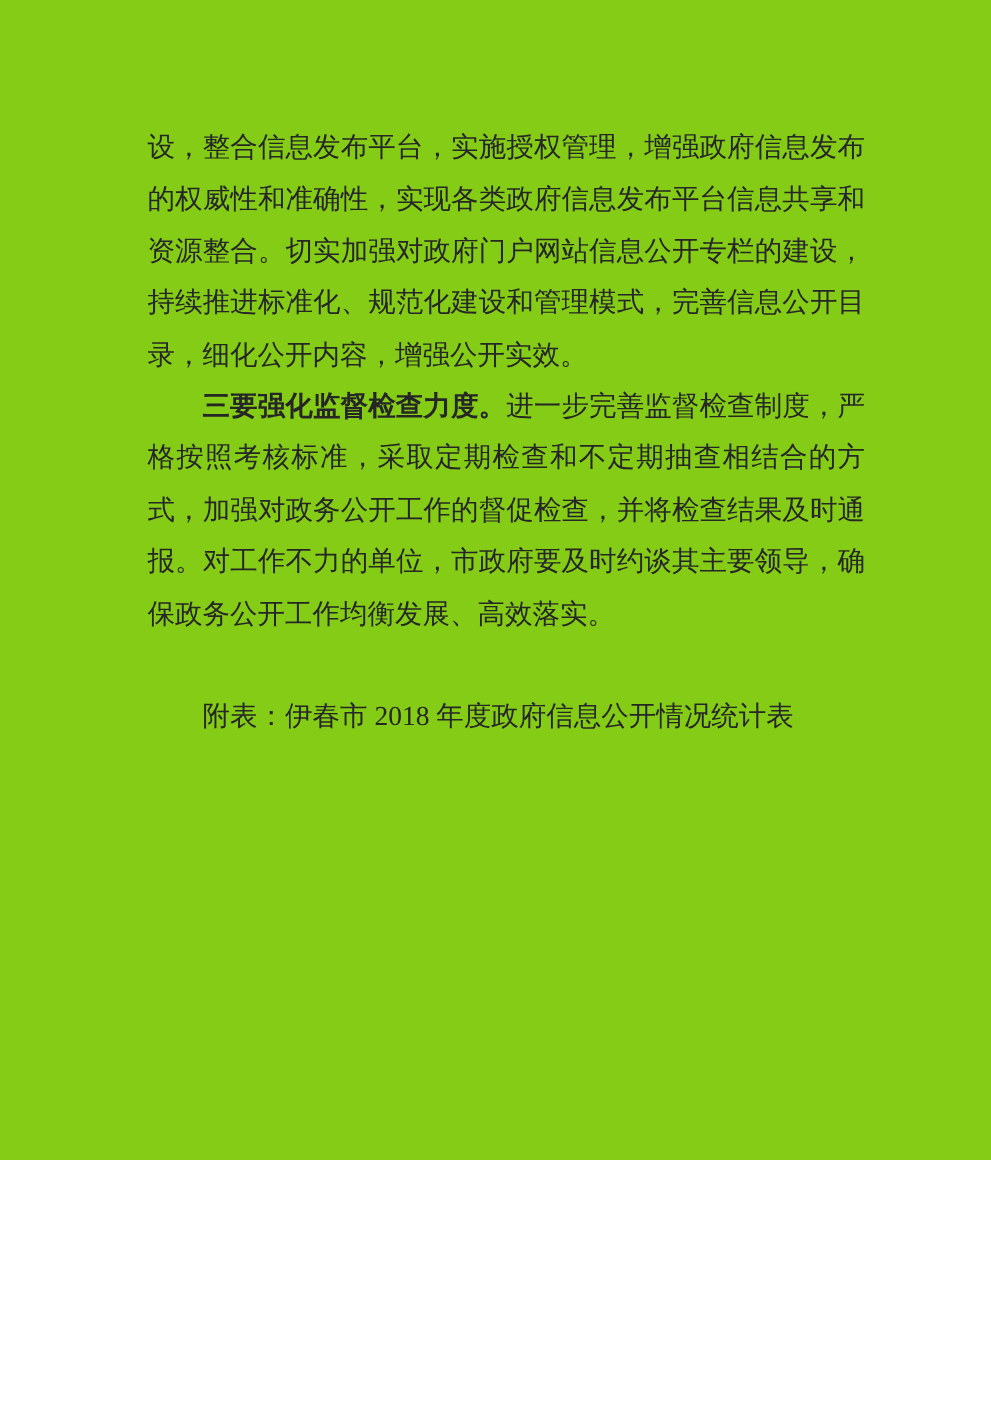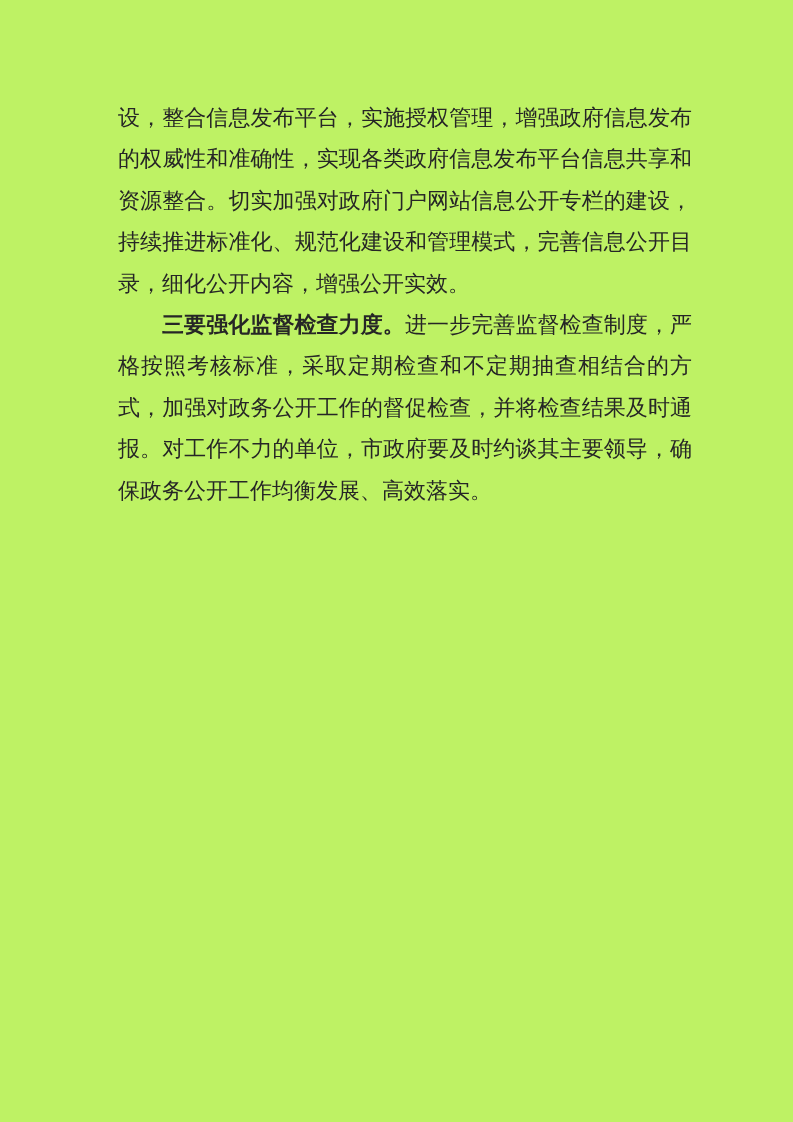--- a/index.html
+++ b/index.html
@@ -3,22 +3,22 @@
 <meta charset="utf-8">
 <style>
   html, body {
     margin: 0;
     padding: 0;
     background: #ffffff;
   }
   .page {
     position: relative;
     width: 793px;
-    height: 1122px;
-    background: #bef264;
+    height: 928px;
+    background: #84cc16;
     overflow: hidden;
     margin: 0 auto;
   }
   .content {
     position: absolute;
     left: 118px;
     top: 97px;
     width: 574px;
     font-family: "Liberation Serif", "DejaVu Serif", serif;
     font-size: 22px;
@@ -49,15 +49,16 @@
 <body>
 
 <div class="page">
   <div class="content">
 
     <p class="para"><span>设，整合信息发布平台，实施授权管理，增强政府信息发布的权威性和准确性，实现各类政府信息发布平台信息共享和资源整合。切实加强对政府门户网站信息公开专栏的建设，持续推进标准化、规范化建设和管理模式，完善信息公开目录，细化公开内容，增强公开实效。</span></p>
 
     <p class="para indent"><strong class="bold-lead">三要强化监督检查力度。</strong><span>进一步完善监督检查制度，严格按照考核标准，采取定期检查和不定期抽查相结合的方式，加强对政务公开工作的督促检查，并将检查结果及时通报。对工作不力的单位，市政府要及时约谈其主要领导，确保政务公开工作均衡发展、高效落实。</span></p>
 
 
+    <p class="para attachment"><span>附表：伊春市 2018 年度政府信息公开情况统计表</span></p>
 
   </div>
 </div>
 
 </body></html>

